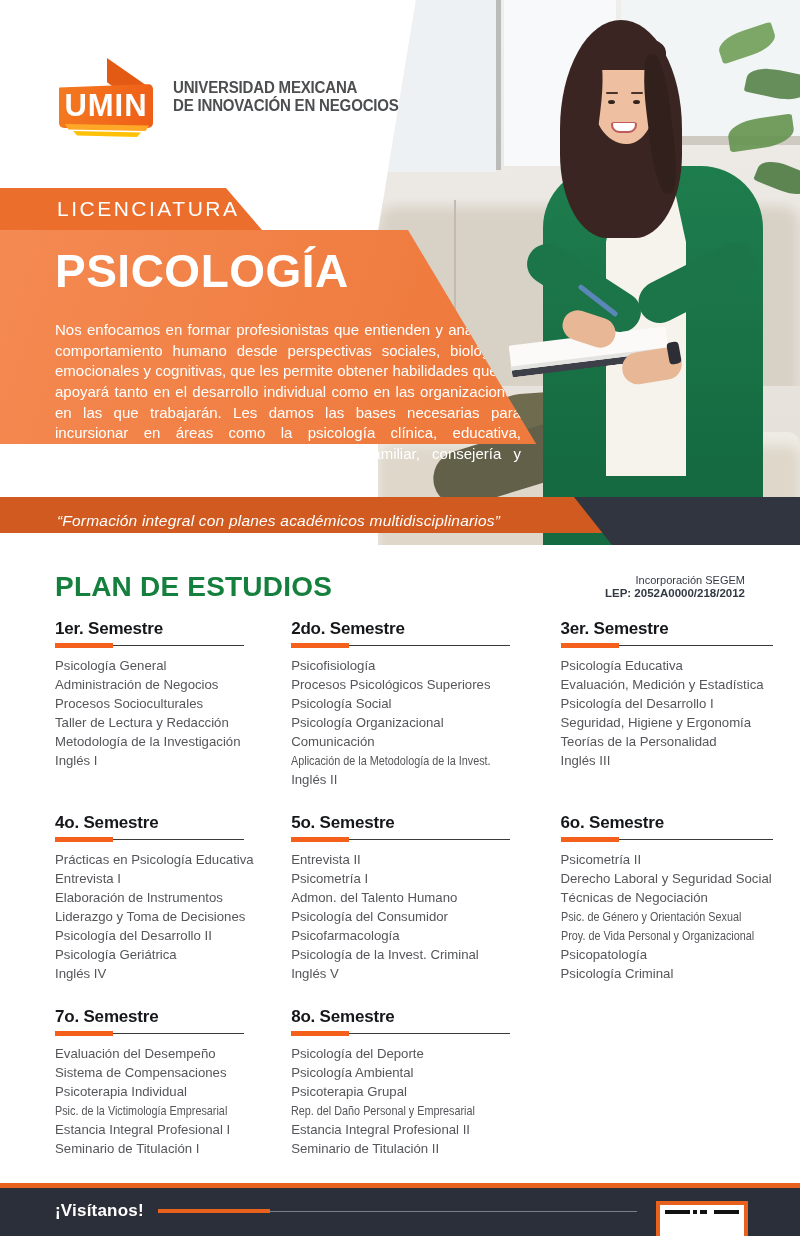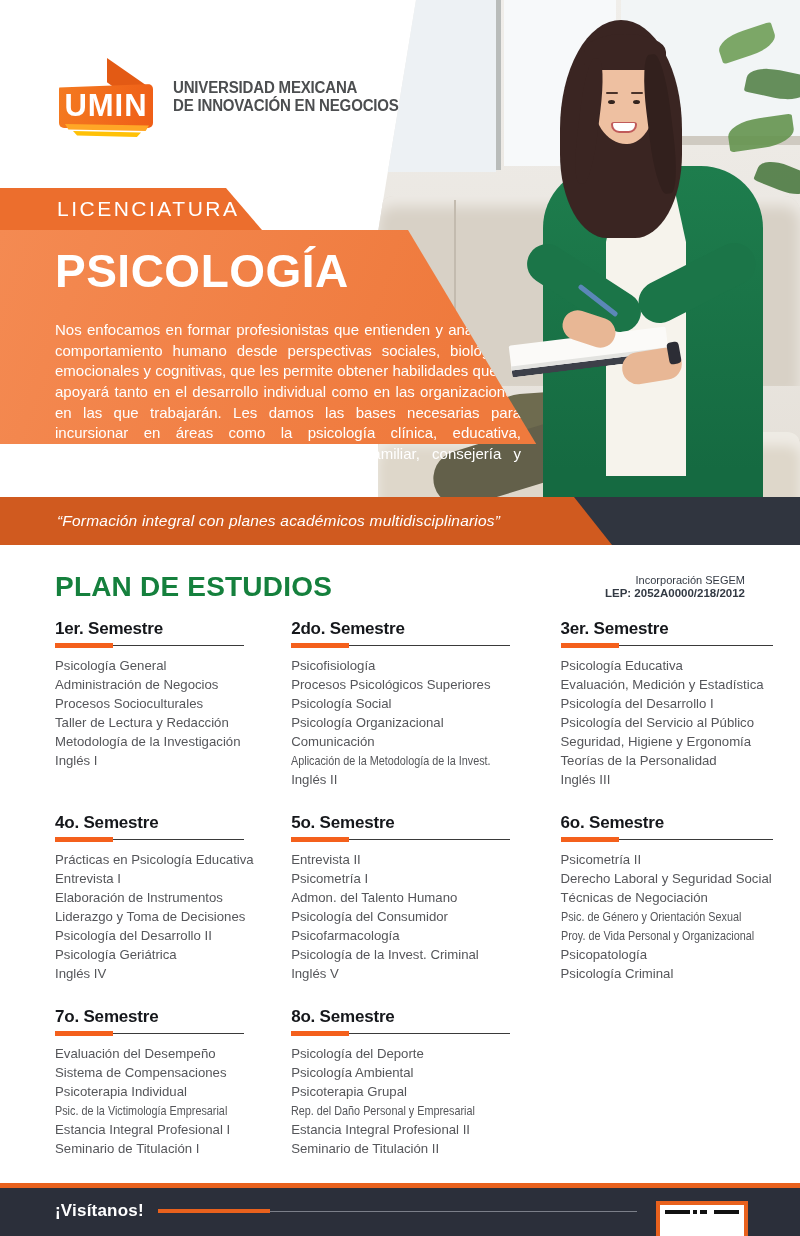--- a/index.html
+++ b/index.html
@@ -89,21 +89,21 @@
   .band-lic{ position:absolute; left:0; top:188px; width:262px; height:42px; background:#ec6e2d;
              clip-path:polygon(0 0, 226px 0, 262px 100%, 0 100%);
              display:flex; align-items:center; }
   .band-lic span{ color:#fff; font-size:21px; font-weight:300; letter-spacing:2.5px; padding-left:57px; }
   .block-main{ position:absolute; left:0; top:230px; width:580px; height:214px;
                background:linear-gradient(110deg,#f48a52 0%,#ef7a3d 75%);
                clip-path:polygon(0 0, 408px 0, 568px 267px, 0 267px); }
   .block-main h1{ margin:14px 0 0 55px; color:#fff; font-size:46px; font-weight:800; letter-spacing:.5px; }
   .block-main p{ margin:22px 0 0 55px; width:466px; color:#fff; font-size:15px;
                  line-height:1.38; text-align:justify; font-weight:400; }
-  .quote-bar{ position:absolute; left:0; top:497px; width:800px; height:48px; background:#d05a1f; }
+  .quote-bar{ position:absolute; left:0; top:497px; width:800px; height:36px; background:#d05a1f; }
   .quote-bar .navy{ position:absolute; right:0; top:0; width:226px; height:48px; background:#30353f;
                     clip-path:polygon(0 0, 226px 0, 226px 48px, 38px 48px); }
   .quote-bar em{ position:absolute; left:57px; top:0; line-height:48px; color:#fff;
                  font-size:15.5px; font-style:italic; font-weight:300; letter-spacing:.2px; }
 
   
   .plan{ flex:1 1 auto; padding:26px 55px 0 55px; }
   .plan-head{ display:flex; justify-content:space-between; align-items:flex-start; margin-bottom:16px; }
   .plan-title{ color:#15803d; font-size:28px; font-weight:800; letter-spacing:.2px; }
   .accred{ text-align:right; color:#333a44; padding-top:3px; }
@@ -253,21 +253,20 @@
         <div class="sem">
           <h3>3er. Semestre</h3>
           <div class="rule">
             <div class="thin"></div>
             <div class="fat"></div>
           </div>
           <ul>
             <li>Psicología Educativa</li>
             <li>Evaluación, Medición y Estadística</li>
             <li>Psicología del Desarrollo I</li>
-            <li>Psicología del Servicio al Público</li>
             <li>Seguridad, Higiene y Ergonomía</li>
             <li>Teorías de la Personalidad</li>
             <li>Inglés III</li>
           </ul>
         </div>
         <div class="sem">
           <h3>4o. Semestre</h3>
           <div class="rule">
             <div class="thin"></div>
             <div class="fat"></div>

